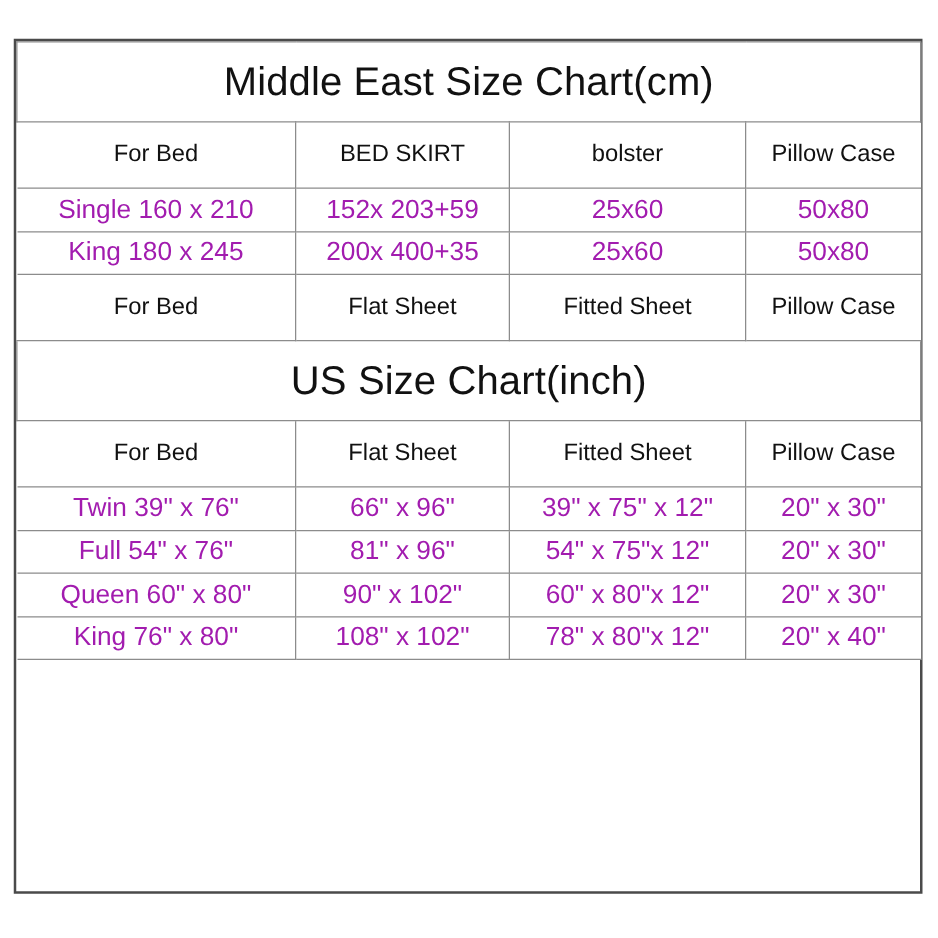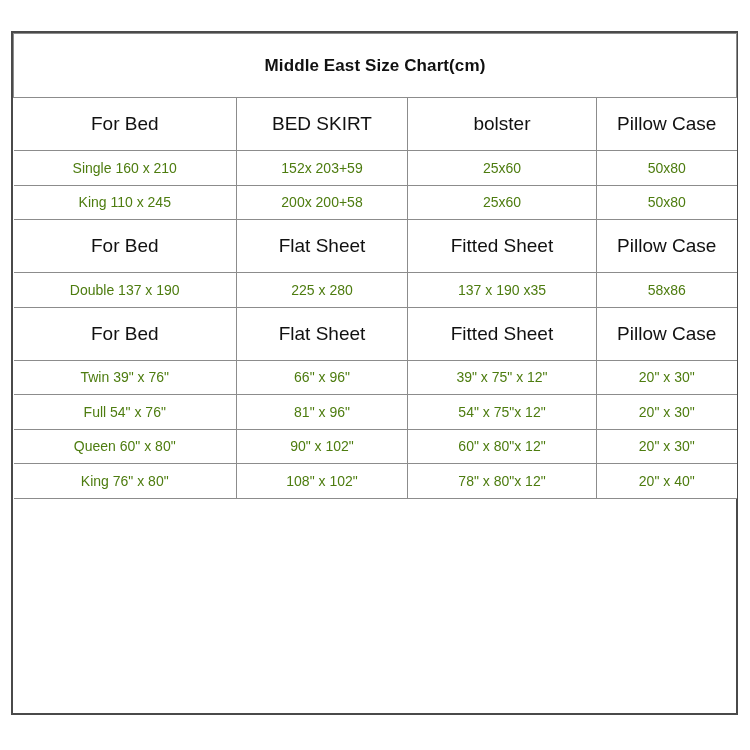--- a/index.html
+++ b/index.html
@@ -50,40 +50,40 @@
     vertical-align: middle;
     padding: 0;
     background: #ffffff;
   }
 
   .size-table td.no-left { border-left: 0; }
   .size-table td.no-right { border-right: 0; }
 
   .section-title {
     height: 63px;
-    font-size: 17px;
-    font-weight: 700;
+    font-size: 32px;
+    font-weight: 400;
     letter-spacing: 0.1px;
     border-left: 0;
     border-right: 0;
     color: #111111;
   }
 
   .col-head {
     height: 52px;
     font-size: 19px;
     font-weight: 400;
     color: #111111;
   }
 
   .data-cell {
     height: 33.5px;
-    font-size: 14px;
+    font-size: 21px;
     font-weight: 400;
-    color: #4d7c0f;
+    color: #a21caf;
     white-space: nowrap;
   }
 
   .first-head-row td { border-top: 1px solid #8c8c8c; margin-left: 44px; }
 
   .section-title-row td { border-bottom: 1px solid #8c8c8c; }
 </style>
 </head>
 <body>
 
@@ -106,36 +106,33 @@
             <td class="col-head">bolster</td>
             <td class="col-head no-right">Pillow Case</td>
           </tr>
           <tr>
             <td class="data-cell no-left">Single 160 x 210</td>
             <td class="data-cell">152x 203+59</td>
             <td class="data-cell">25x60</td>
             <td class="data-cell no-right">50x80</td>
           </tr>
           <tr>
-            <td class="data-cell no-left">King 110 x 245</td>
-            <td class="data-cell">200x 200+58</td>
+            <td class="data-cell no-left">King 180 x 245</td>
+            <td class="data-cell">200x 400+35</td>
             <td class="data-cell">25x60</td>
             <td class="data-cell no-right">50x80</td>
           </tr>
           <tr class="first-head-row">
             <td class="col-head no-left">For Bed</td>
             <td class="col-head">Flat Sheet</td>
             <td class="col-head">Fitted Sheet</td>
             <td class="col-head no-right">Pillow Case</td>
           </tr>
-          <tr>
-            <td class="data-cell no-left">Double 137 x 190</td>
-            <td class="data-cell">225 x 280</td>
-            <td class="data-cell">137 x 190 x35</td>
-            <td class="data-cell no-right">58x86</td>
+          <tr class="section-title-row">
+            <td class="section-title" colspan="4">US Size Chart(inch)</td>
           </tr>
           <tr class="first-head-row">
             <td class="col-head no-left">For Bed</td>
             <td class="col-head">Flat Sheet</td>
             <td class="col-head">Fitted Sheet</td>
             <td class="col-head no-right">Pillow Case</td>
           </tr>
           <tr>
             <td class="data-cell no-left">Twin 39" x 76"</td>
             <td class="data-cell">66" x 96"</td>

